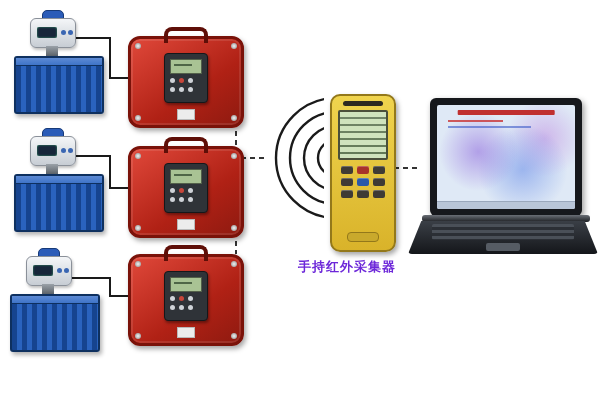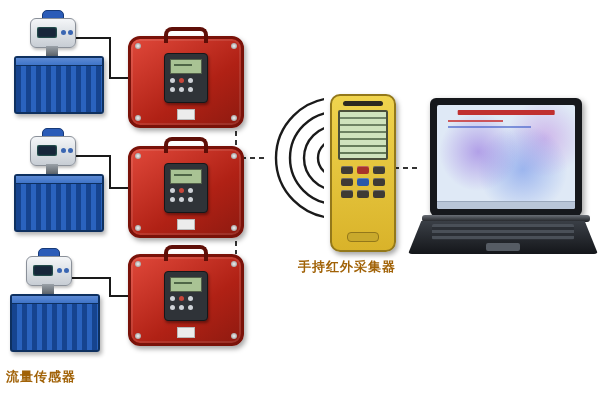--- a/index.html
+++ b/index.html
@@ -74,21 +74,21 @@
   .scr-line2{position:absolute;left:8%;top:21px;width:60%;height:2px;background:rgba(60,90,200,.6);}
   .scr-bottom{position:absolute;left:0;bottom:0;width:100%;height:7px;background:#b9c6d8;border-top:1px solid #9aa8bc;}
   .l-hinge{position:absolute;left:14px;top:121px;width:168px;height:7px;background:linear-gradient(#6a6f76,#1d1f23);border-radius:3px;}
   .l-base{position:absolute;left:0;top:127px;width:190px;height:33px;background:linear-gradient(#3a3f46,#14161a);
     clip-path:polygon(7% 0,93% 0,100% 100%,0 100%);border-radius:4px;}
   .l-keys{position:absolute;left:24px;right:24px;top:3px;height:16px;
     background:repeating-linear-gradient(180deg,#4a5058 0 3px,#2b2f35 3px 6px);border-radius:2px;}
   .l-pad{position:absolute;left:50%;bottom:3px;transform:translateX(-50%);width:34px;height:8px;background:#565c64;border-radius:2px;}
 
   
-  .red-label{position:absolute;z-index:3;color:#a16207;font-weight:bold;font-size:13px;letter-spacing:1px;}
+  .red-label{position:absolute;z-index:3;color:#6d28d9;font-weight:bold;font-size:13px;letter-spacing:1px;}
   .lab-flow{left:6px;top:368px;}
   .lab-monitor{left:140px;top:348px;}
   .lab-handheld{left:298px;top:258px;}
 </style>
 </head>
 <body>
 
 <div id="canvas">
 
   <svg id="wiring" width="600" height="402" viewBox="0 0 600 402">
@@ -244,16 +244,15 @@
         <div class="scr-bottom"></div>
       </div>
     </div>
     <div class="l-hinge"></div>
     <div class="l-base">
       <div class="l-keys"></div>
       <div class="l-pad"></div>
     </div>
   </div>
 
-  <div class="red-label lab-flow">流量传感器</div>
   <div class="red-label lab-handheld">手持红外采集器</div>
 
 </div>
 
 </body></html>

